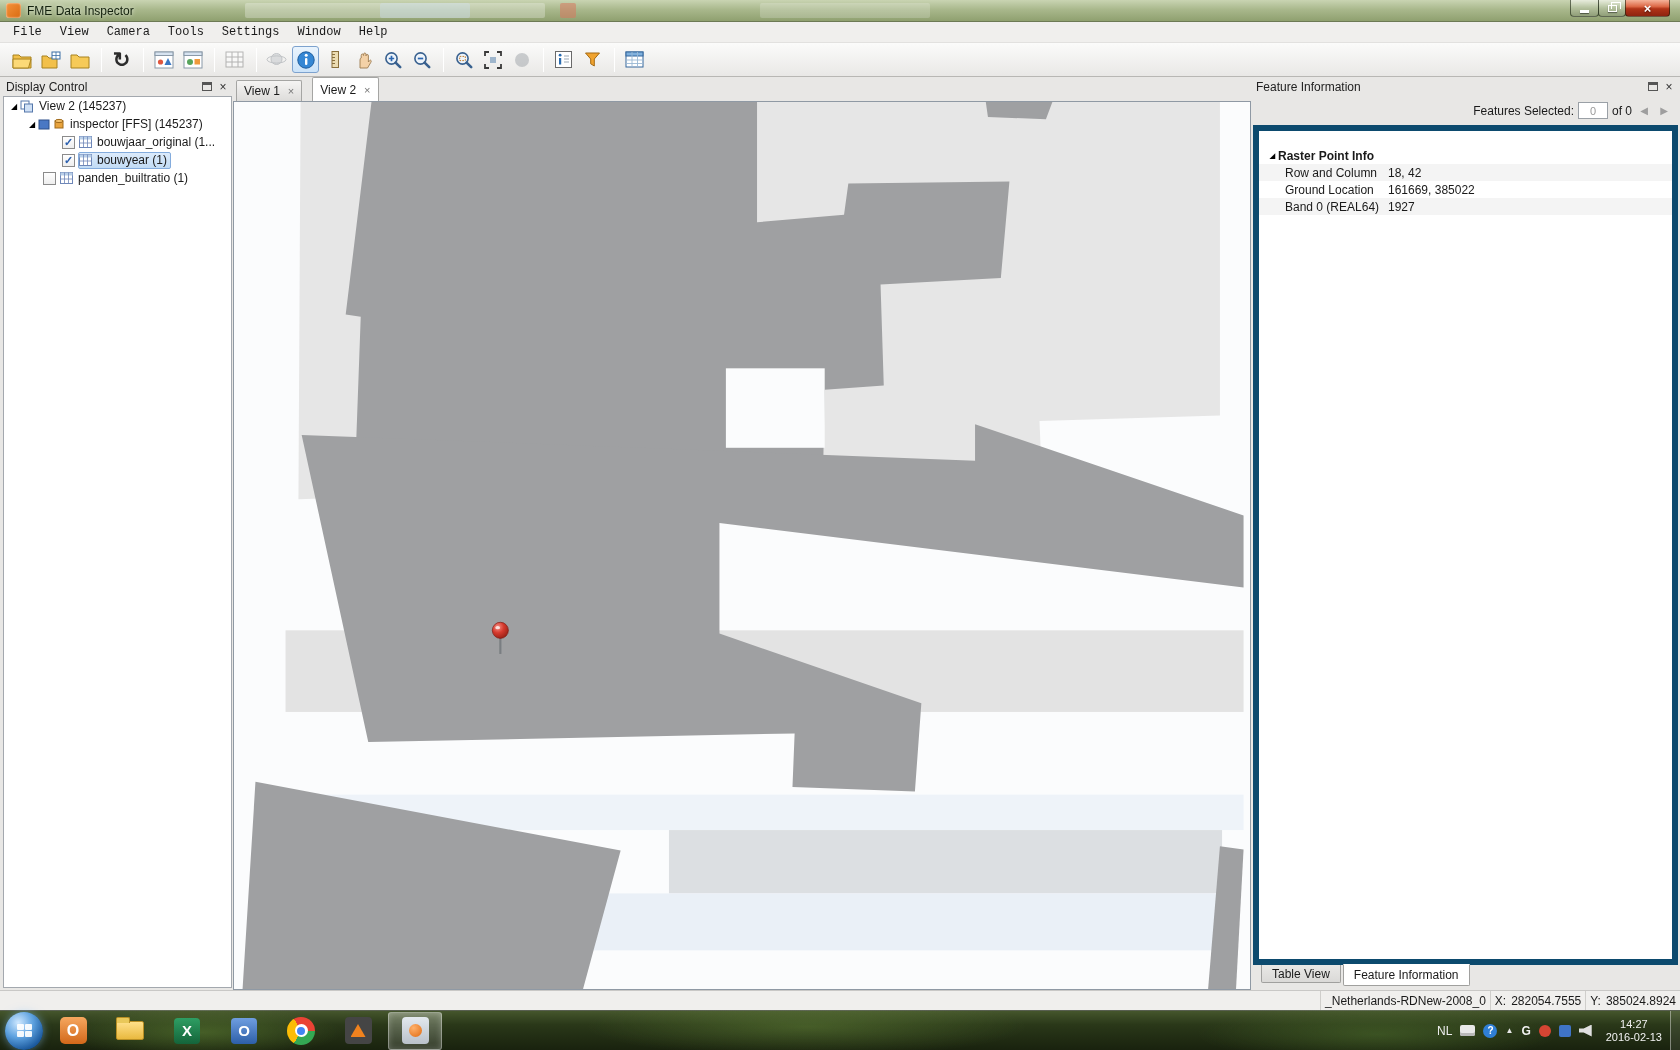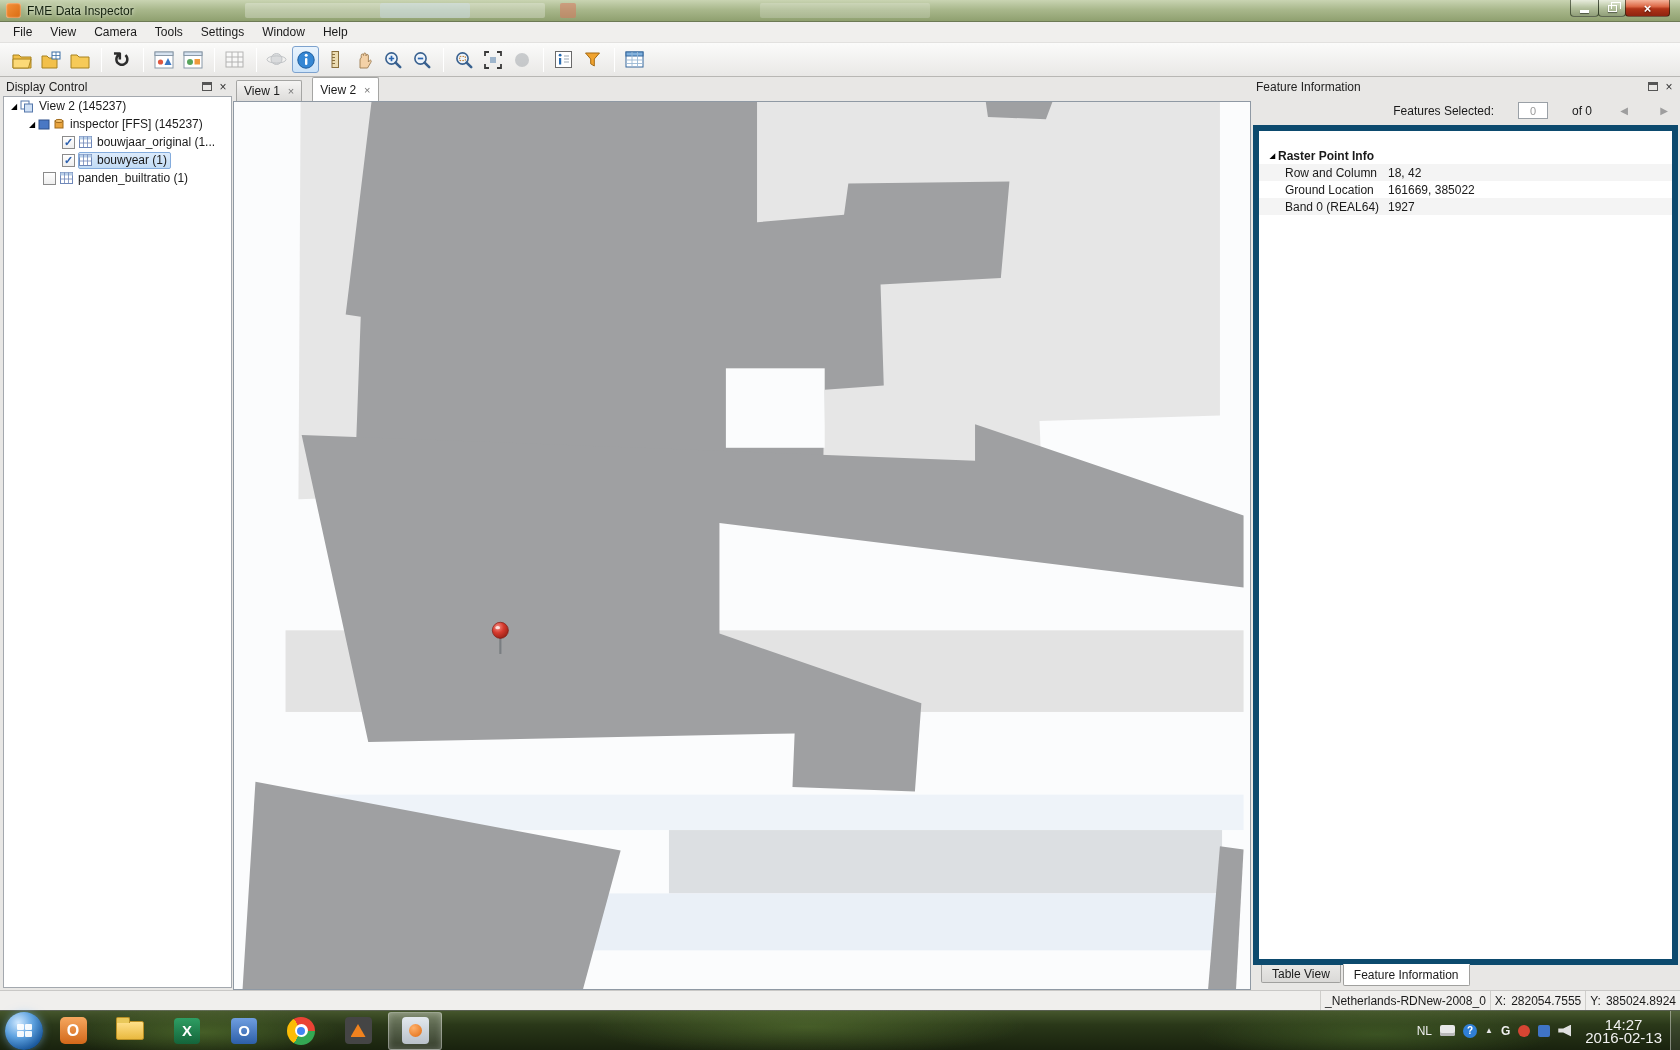--- a/index.html
+++ b/index.html
@@ -29,21 +29,21 @@
   .min-glyph { width:9px; height:3px; background:#fff; box-shadow:0 1px 1px rgba(0,0,0,.5); margin-top:6px;}
   .max-glyph { width:9px; height:7px; border:1.5px solid #fff; box-shadow:0 1px 1px rgba(0,0,0,.4);
     position:relative; background:transparent;}
   .max-glyph:before { content:""; position:absolute; left:2px; top:-4px; width:8px; height:6px;
     border:1.5px solid #fff; border-bottom:none;}
 
   
   #menubar { position:absolute; left:0; top:22px; width:1680px; height:21px;
     background:#f0efed; display:flex; align-items:center; padding-left:4px;
     border-bottom:1px solid #e2e1df;}
-  .menu-item { padding:0 9px; height:21px; line-height:21px; }
+  .menu-item { padding:0 9px; height:21px; line-height:21px;font-family:Liberation Mono, monospace; }
 
   
   #toolbar { position:absolute; left:0; top:43px; width:1680px; height:34px;
     background:linear-gradient(180deg,#fbfbfa,#ecebе9 90%,#e6e5e3);
     background:linear-gradient(180deg,#fbfbfa,#e9e8e6);
     border-bottom:1px solid #b8b7b4; display:flex; align-items:center; padding-left:8px;}
   .tbtn { width:27px; height:27px; display:flex; align-items:center; justify-content:center;
     border:1px solid transparent; border-radius:3px; margin-right:2px;}
   .tbtn.sel { border:1px solid #7da2ce; background:linear-gradient(180deg,#eaf4fd,#cbe3f9); }
   .tbtn.dim { opacity:.5; }
@@ -81,21 +81,21 @@
     background:linear-gradient(180deg,#f5f4f3,#dddcda); margin-right:10px; }
   .vtab.active { height:24px; background:#fff; position:relative; z-index:2; }
   .vtab .tclose { margin-left:8px; color:#777; font-size:11px; line-height:10px;}
   #canvas-wrap { position:absolute; left:0; top:24px; right:0; bottom:0;
     border:1px solid #8f99a4; background:#fff; z-index:1;}
   #map { width:100%; height:100%; display:block; }
 
   
   #right-panel { position:absolute; left:1251px; top:0; width:429px; height:913px; }
   #fi-controls { position:absolute; left:2px; right:2px; top:19px; height:29px;
-    display:flex; align-items:center; justify-content:flex-end; gap:24px; padding-right:6px; }
+    display:flex; align-items:center; justify-content:flex-end; gap:4px; padding-right:6px; }
   .fs-box { width:30px; height:17px; border:1px solid #9aa0a6; background:#fff;
     text-align:center; color:#9a9a9a; font-size:11px; font-family:"Liberation Sans",sans-serif;}
   .nav-btn { color:#9e9e9e; font-size:10px; width:16px; height:16px; display:flex;
     align-items:center; justify-content:center; }
   #fi-content { position:absolute; left:2px; right:2px; top:48px; bottom:25px;
     background:#fff; border:6px solid #0c4a6e; padding-top:16px; }
   .fi-group { height:17px; display:flex; align-items:center; font-weight:bold; padding-left:8px;}
   .fi-group .t-arrow { width:11px; font-size:7px; }
   .fi-row { height:17px; display:flex; align-items:center; }
   .fi-row.alt { background:#f4f4f4; }
@@ -160,21 +160,21 @@
   #tray { margin-left:auto; display:flex; align-items:center; gap:8px; color:#eee;justify-content:space-between; }
   .tray-kb { width:15px; height:11px; background:#e8e8e8; border-radius:2px; box-shadow:inset 0 -3px 0 #b9b9b9;}
   .tray-help { width:14px; height:14px; border-radius:50%; background:#2f7fd6; color:#fff;
     font-size:10px; font-weight:bold; display:flex; align-items:center; justify-content:center;}
   .tray-up { font-size:8px; color:#e8e8e8; }
   .tray-g { font-weight:bold; font-size:12px; color:#f1f1f1; }
   .tray-red { width:12px; height:12px; border-radius:50%; background:#d64533; }
   .tray-blue { width:12px; height:12px; border-radius:2px; background:#3f74c6; }
   .tray-vol { width:13px; height:12px; background:#e0e0e0;
     clip-path:polygon(0 33%, 38% 33%, 100% 0, 100% 100%, 38% 67%, 0 67%);}
-  #clock { text-align:center; color:#f2f2f2; font-size:15px; line-height:13px; margin:0 8px 0 6px;}
+  #clock { text-align:center; color:#f2f2f2; font-size:11px; line-height:13px; margin:0 8px 0 6px;}
   #show-desktop { width:10px; height:40px; border-left:1px solid rgba(255,255,255,.4);
     background:rgba(255,255,255,.08); }
   svg { display:block; }
 </style>
 </head>
 <body>
 
 <div id="titlebar">
   <div class="glass-frag" style="left:245px;width:300px;background:rgba(255,255,255,.28);"></div>
   <div class="glass-frag" style="left:380px;width:90px;background:rgba(205,225,250,.35);"></div>

